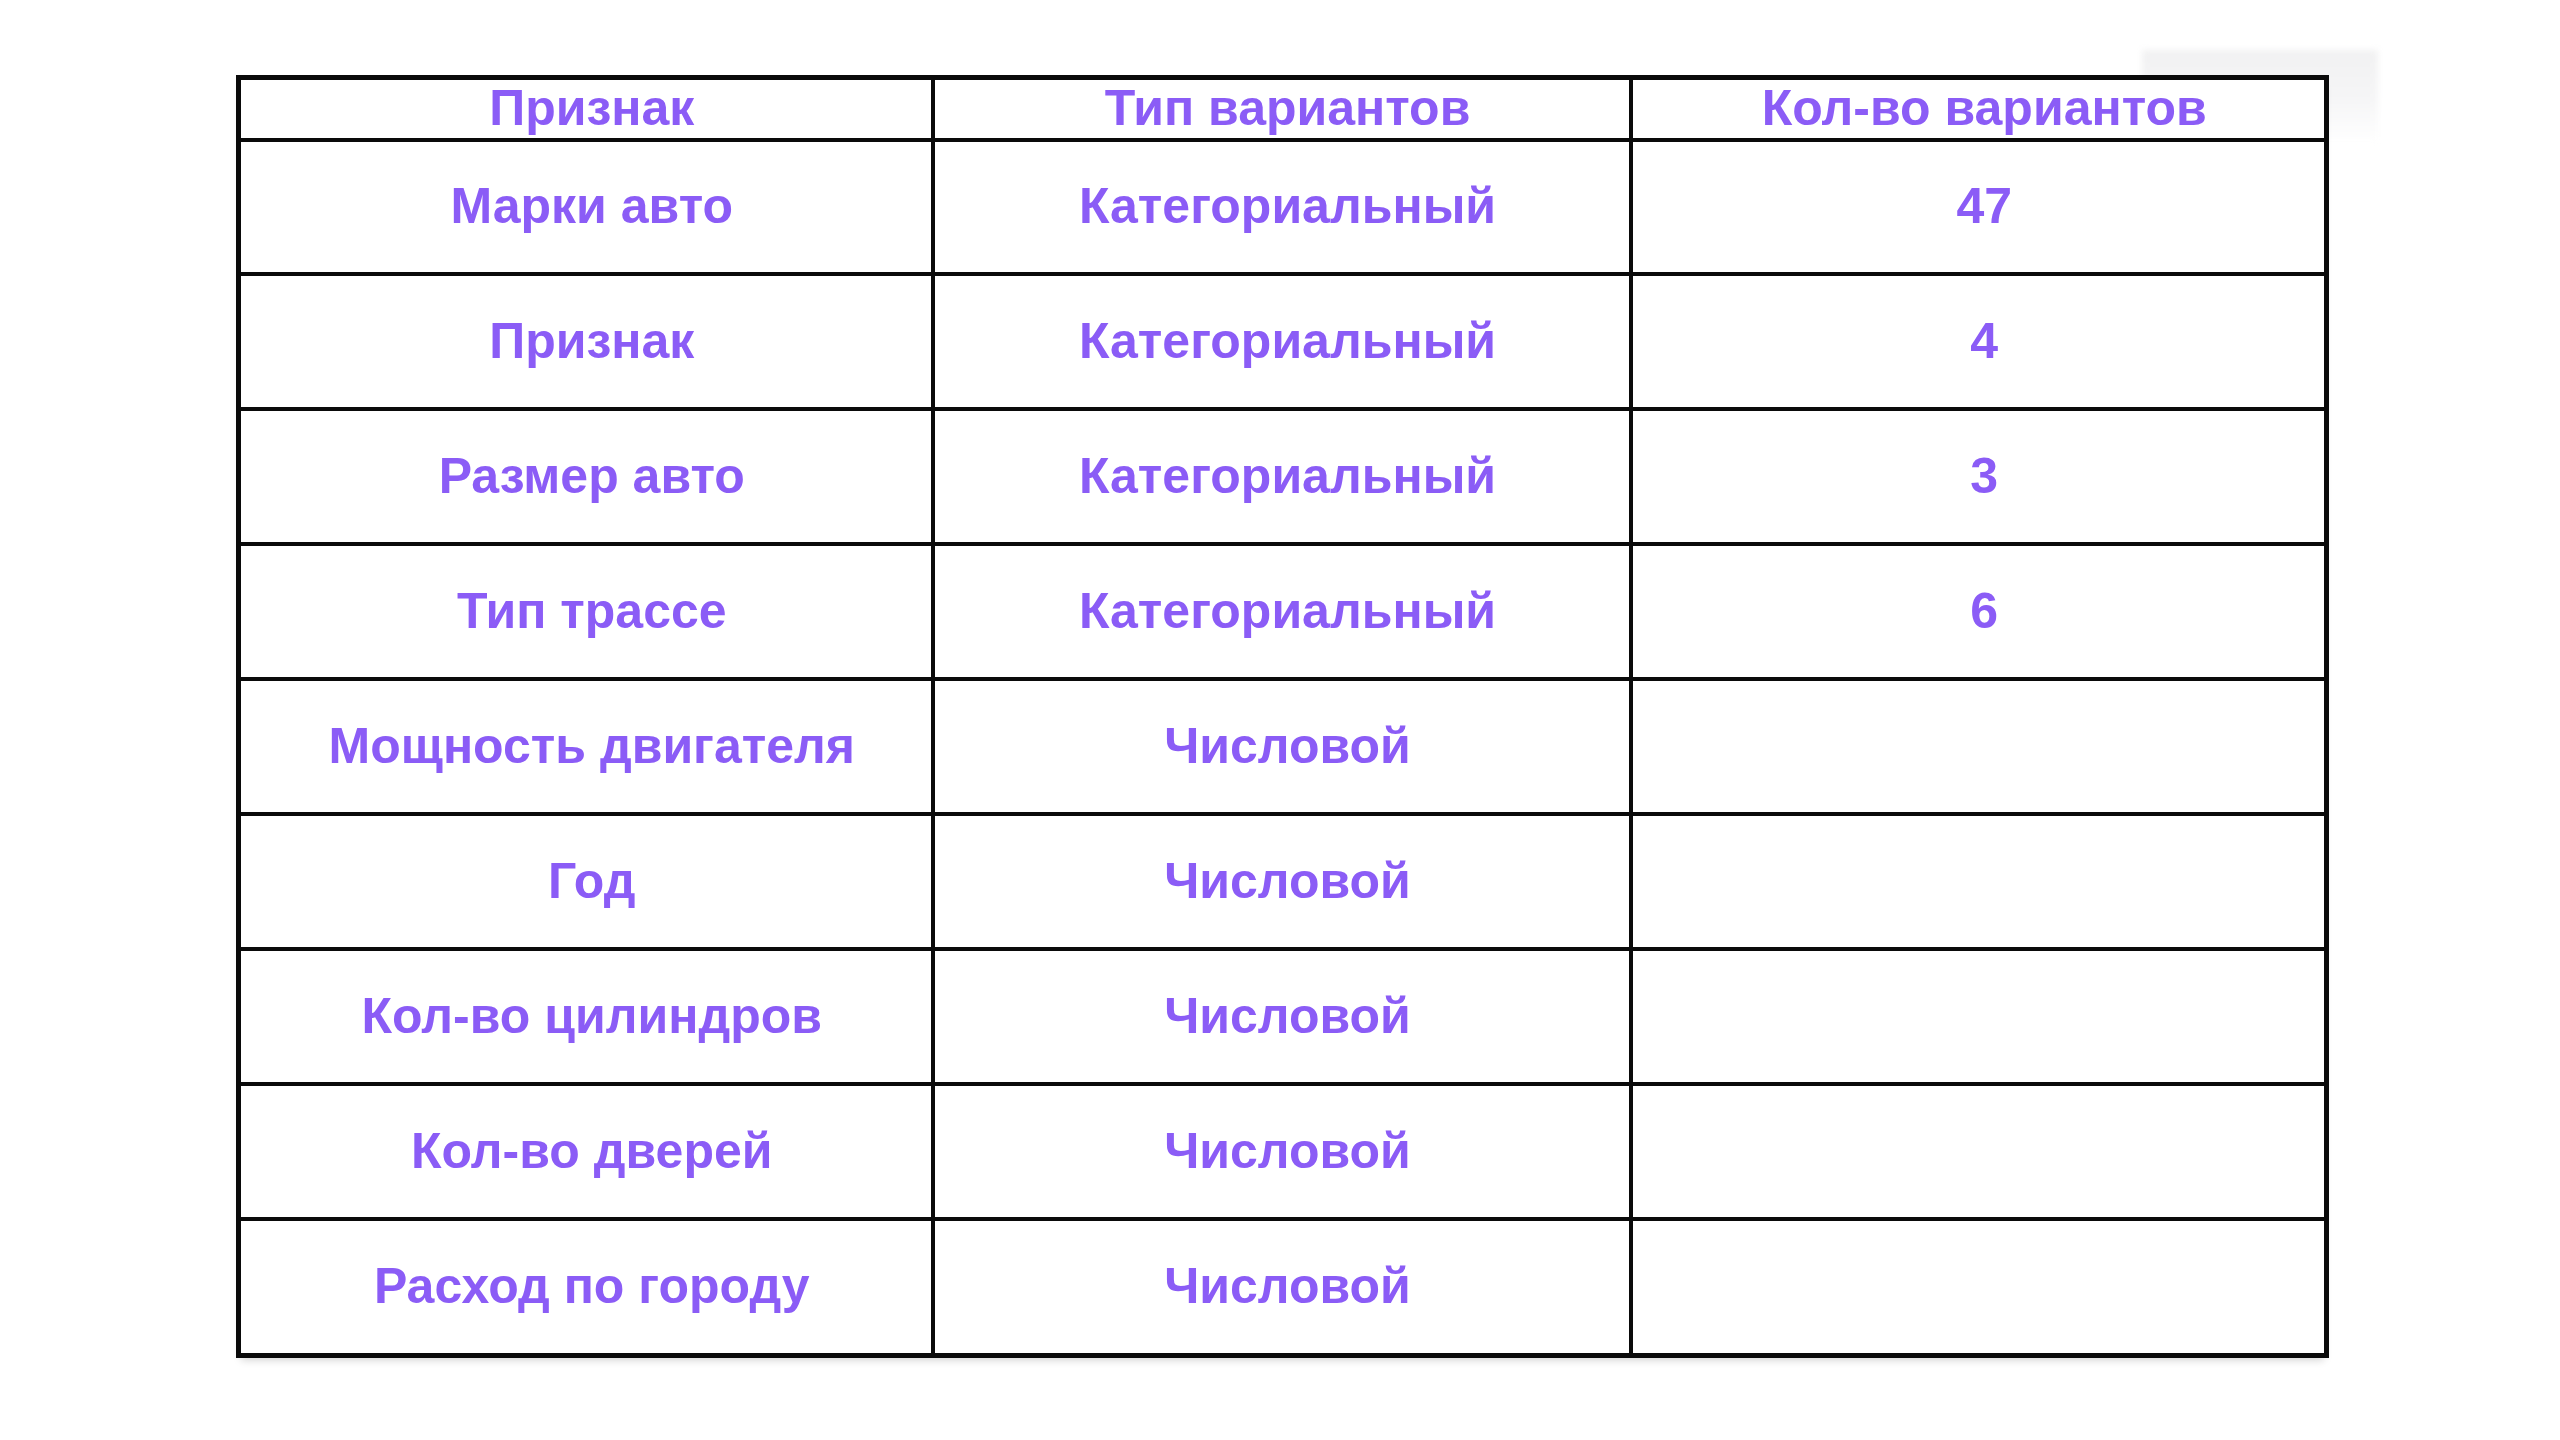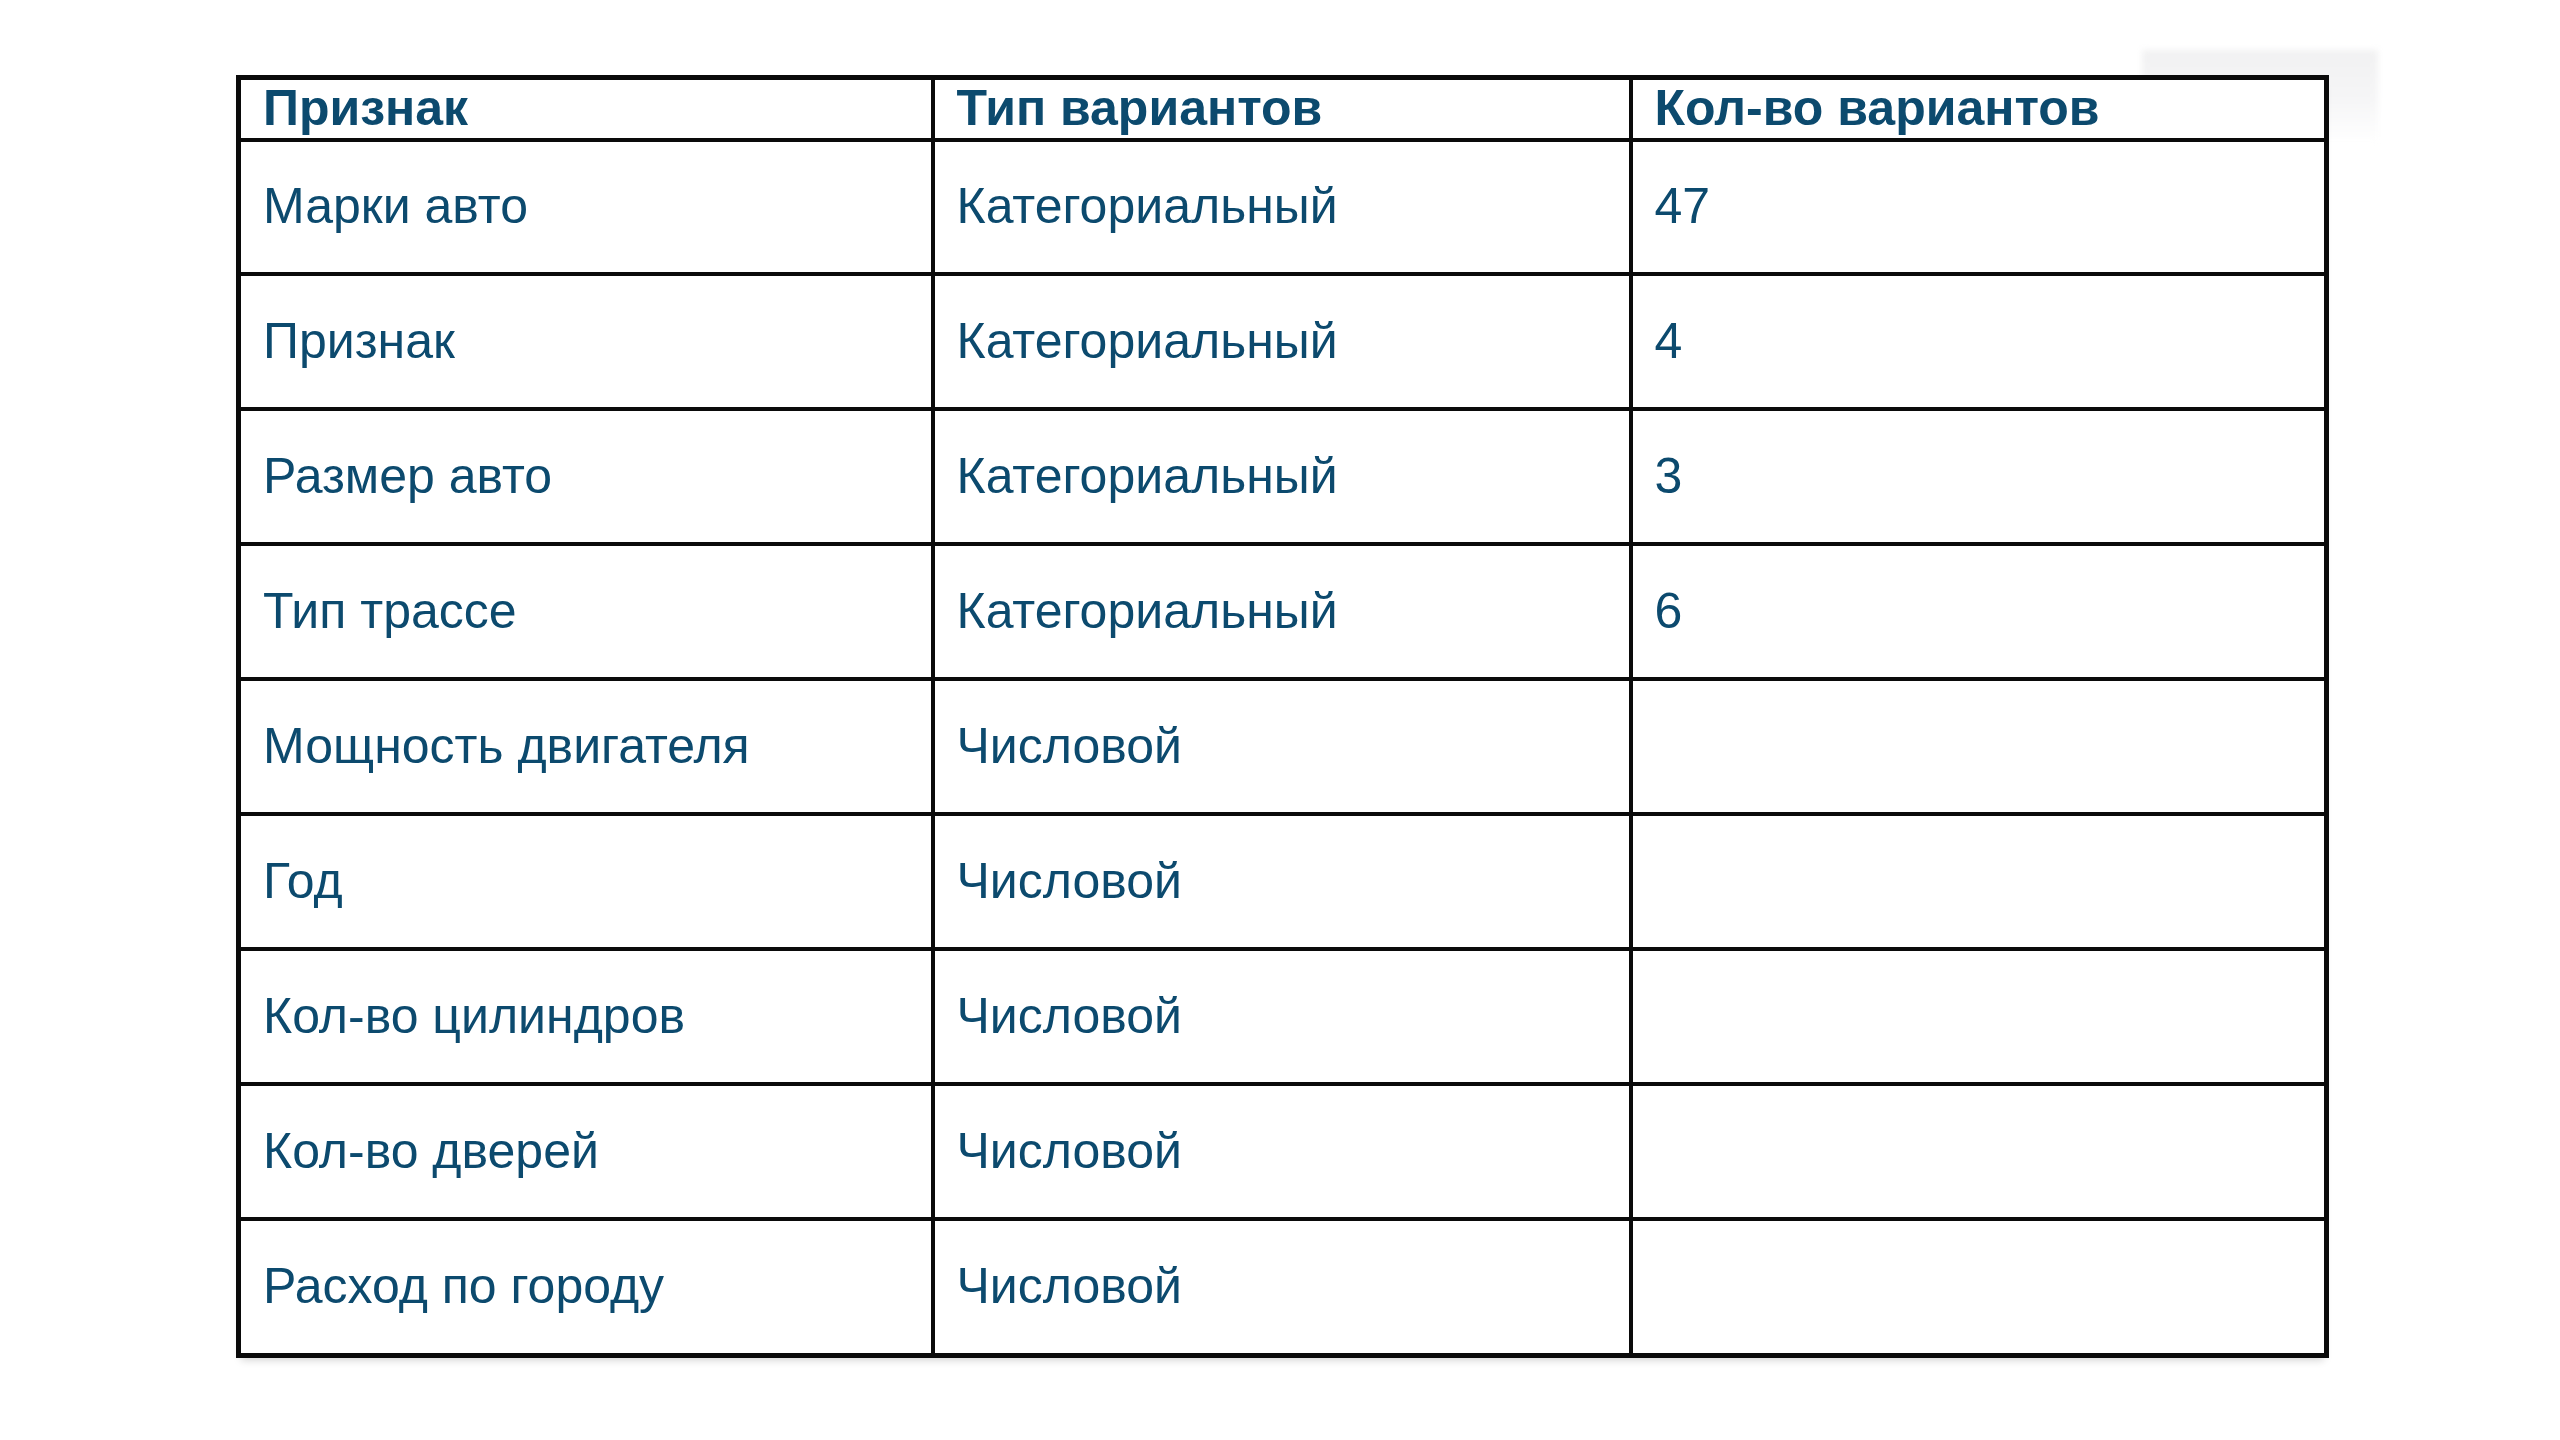--- a/index.html
+++ b/index.html
@@ -38,32 +38,32 @@
     background: #ffffff;
     box-shadow: 0 7px 8px -5px rgba(0,0,0,0.18);
   }
   table.features th,
   table.features td {
     border: 4px solid #0a0a0a;
     box-sizing: border-box;
     padding: 0 10px 0 22px;
     font-size: 50px;
     line-height: 1.15;
-    color: #0c4a6e;
-    text-align: left;
+    color: #8b5cf6;
+    text-align: center;
     vertical-align: middle;
     overflow: hidden;
     white-space: nowrap;
     background: #ffffff;
   }
   table.features th {
     font-weight: 700;
   }
   table.features td {
-    font-weight: 400;
+    font-weight: 700;
   }
   table.features {
     border: 5px solid #0a0a0a;
   }
 </style>
 </head>
 <body>
 
 <div>
   <div class="shade-top-right"></div>

